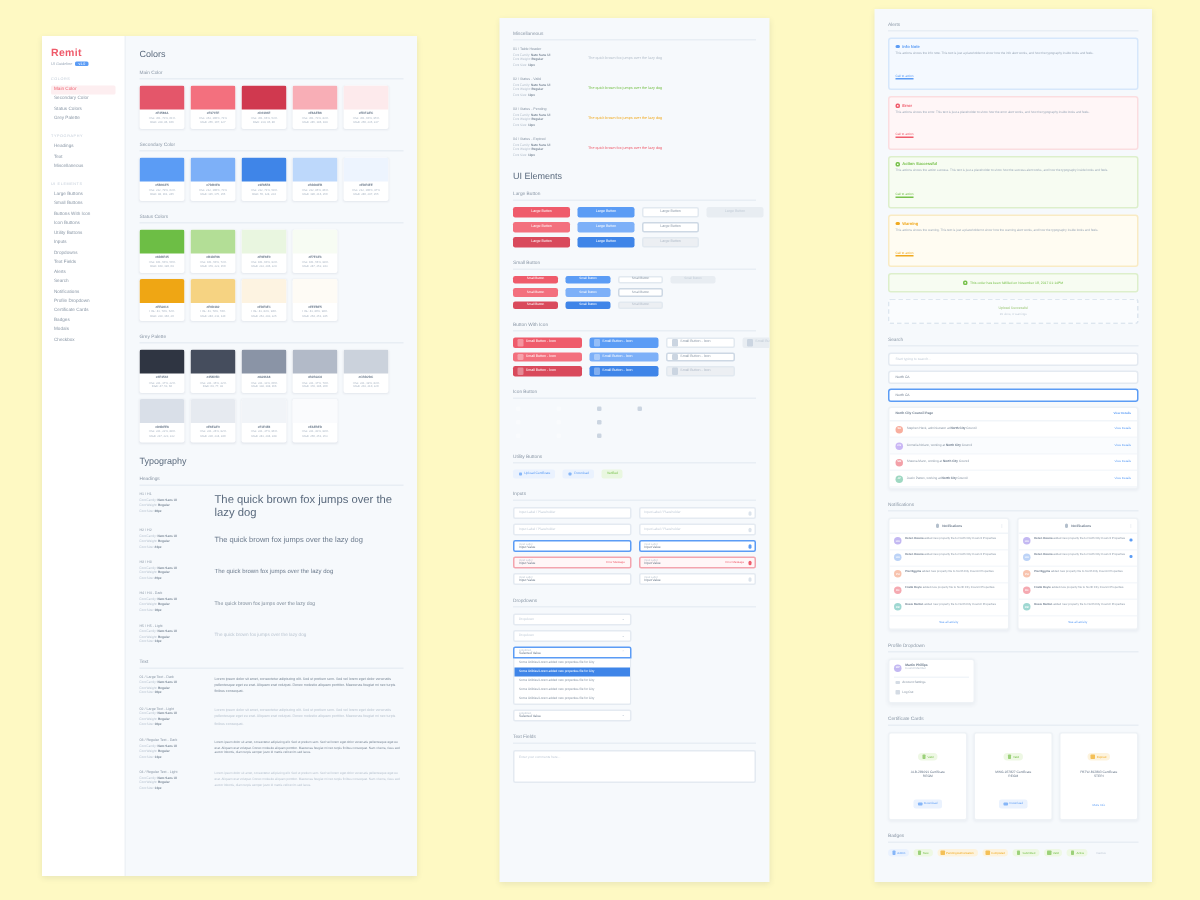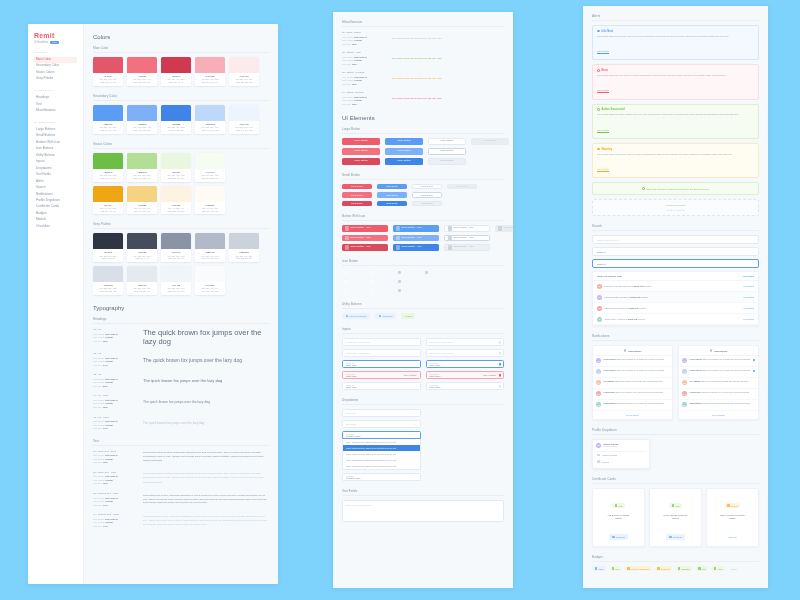--- a/index.html
+++ b/index.html
@@ -2,21 +2,21 @@
 <html><head>
 <meta charset="utf-8">
 <style>
   * { box-sizing: border-box; margin: 0; padding: 0; }
   html, body {
     width: 800px; height: 600px;
     font-family: "Liberation Sans", sans-serif;
     background: #cfe8c2;
     overflow: hidden;
   }
-  .canvas { position: relative; width: 800px; height: 600px; background: #7dd3fc; }
+  .canvas { position: relative; width: 800px; height: 600px; background: #fef9c3; }
 
   .col { position: absolute; top: 24px; background: #f6f9fc; overflow: hidden;
          box-shadow: 0 1px 4px rgba(40,60,90,.10); }
   .col-1 { left: 28px;  width: 250px; height: 560px; background:#fff; display:flex; }
   .col-2 { left: 333px; width: 180px; height: 576px; top:12px;}
   .col-3 { left: 583px; width: 185px; height: 582px; top: 6px;}
 
   
   .sidebar { width: 56px; background:#fff; border-right:1px solid #eef2f6; padding:8px 6px; flex:0 0 56px;}
   .logo { color:#ef5b6b; font-weight:bold; font-size:7px; letter-spacing:.2px; margin-bottom:2px;}

